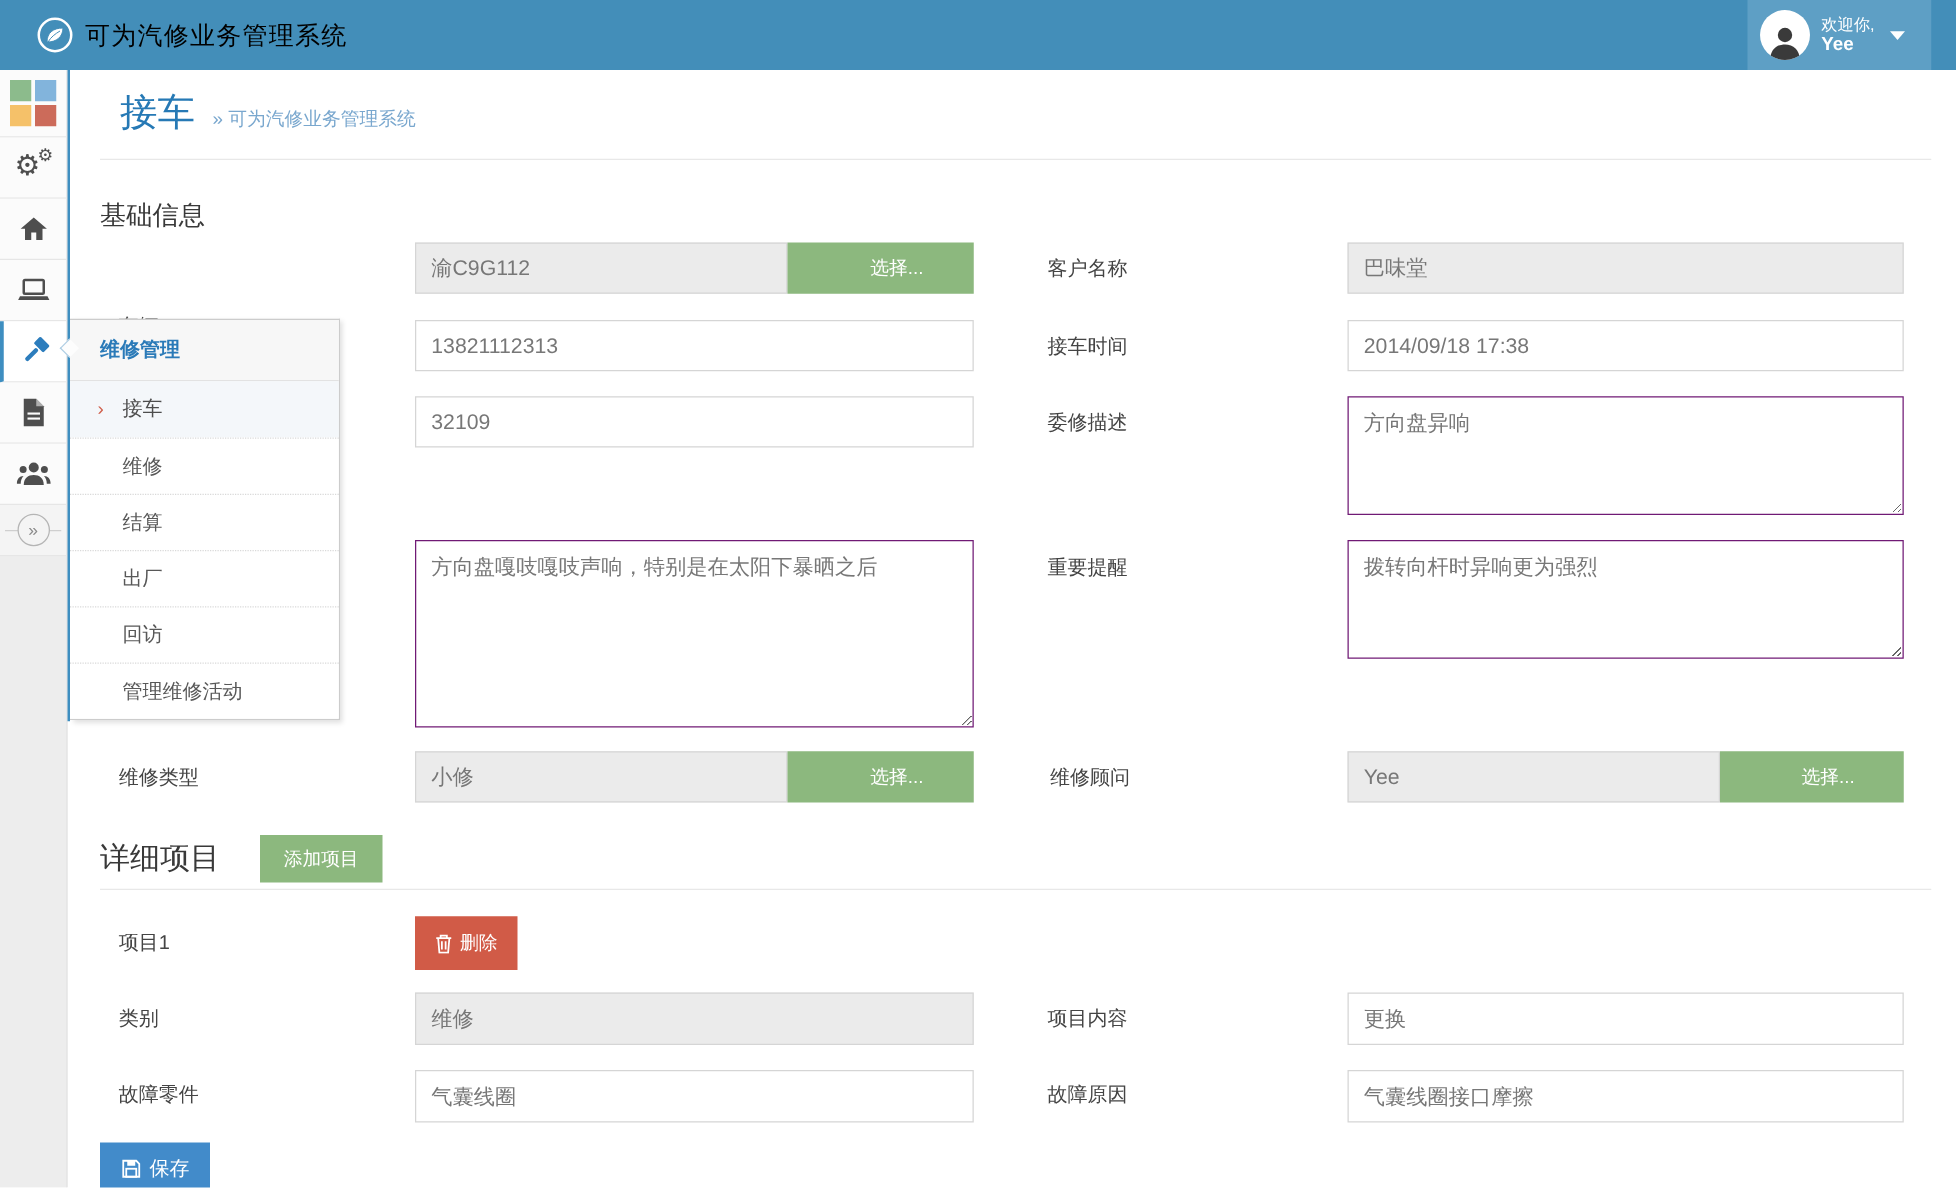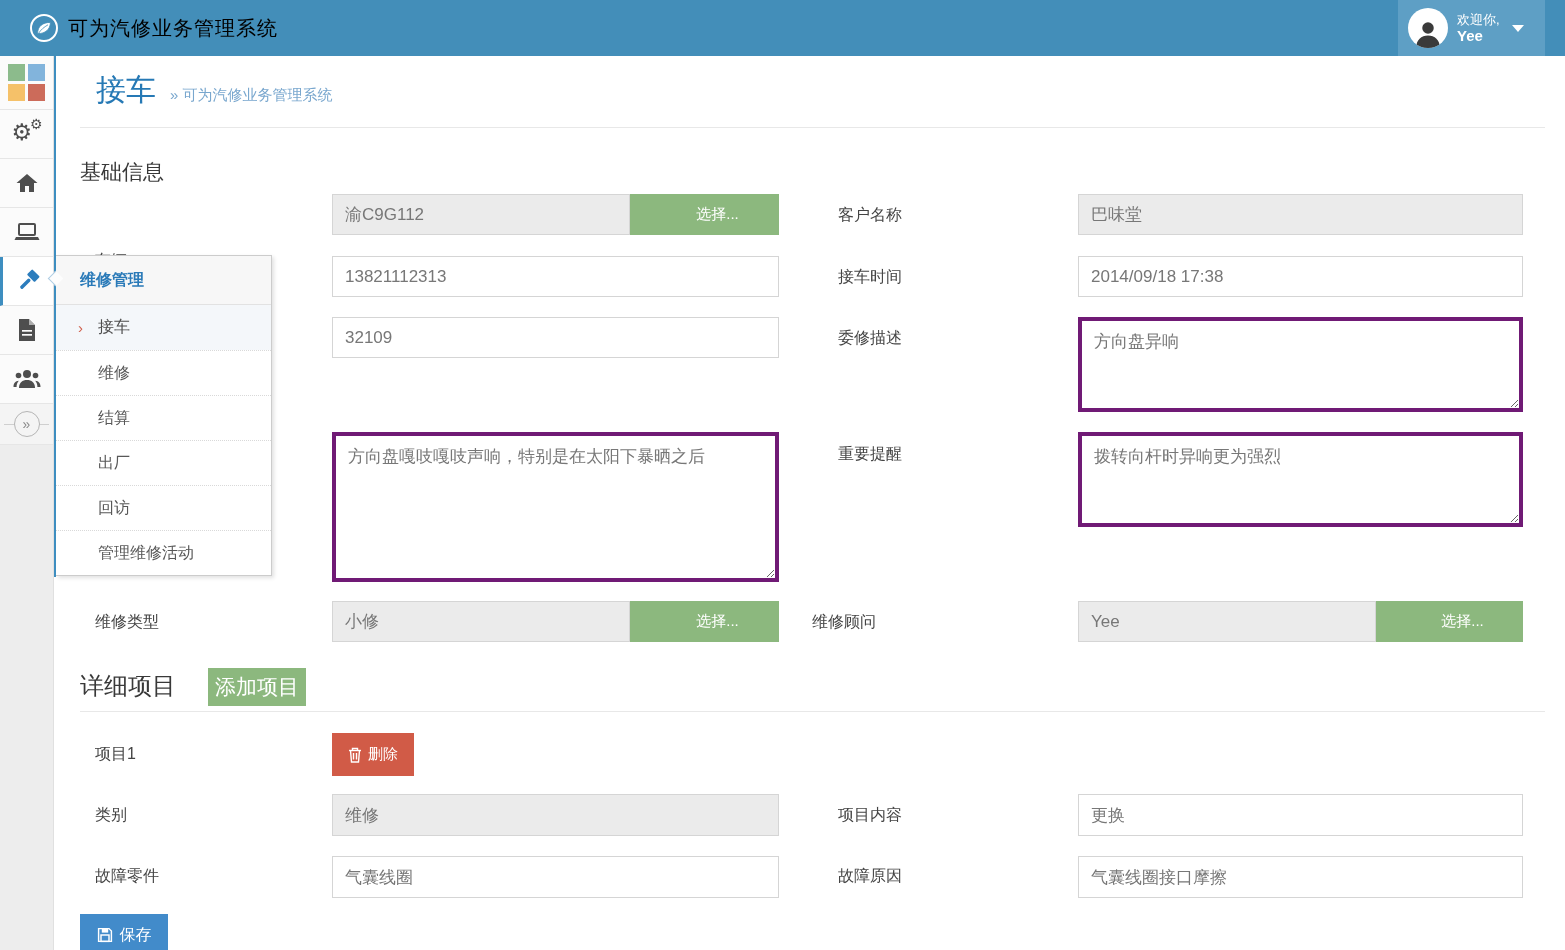--- a/index.html
+++ b/index.html
@@ -52,24 +52,24 @@
   .crumb-wrap { left:96px; top:70px; display:flex; align-items:center; }
   .page-title { font-size:30px; color:#2679B5; font-weight:normal; }
   .crumb-trail { font-size:15px; color:#79A7CE; margin-left:14px; margin-top:10px; }
   .hline { height:1px; background:#E8E8E8; }
 
   
   .section-title { font-size:21px; color:#393939; }
   .flabel { font-size:16px; color:#444; }
   .ipt { position:absolute; border:1px solid #D5D5D5; background:#fff; color:#777; font-size:17px; padding:0 12px; font-family:inherit; outline:none; border-radius:0; }
   .ipt.ro { background:#EBEBEB; }
-  .ta { position:absolute; border:4px solid #701a75; background:#fff; color:#777; font-size:17px; padding:9px 12px; font-family:inherit; outline:none; resize:both; border-radius:0; }
+  .ta { position:absolute; border:1px solid #701a75; background:#fff; color:#777; font-size:17px; padding:9px 12px; font-family:inherit; outline:none; resize:both; border-radius:0; }
   .btn { position:absolute; border:none; color:#fff; font-family:inherit; cursor:pointer; display:flex; align-items:center; justify-content:center; border-radius:0; }
   .btn-select { background:#8CB87E; font-size:15px;padding-left:32px; }
-  .btn-add { background:#8CB87E; font-size:21px; }
+  .btn-add { background:#8CB87E; font-size:15px; }
   .btn-danger { background:#D15B47; font-size:15px; gap:6px; }
   .btn-primary { background:#428BCA; font-size:16px; gap:7px; }
   svg { display:block; }
 </style>
 </head>
 <body>
 
 <div class="abs topbar">
   <div class="brand">
     <span class="leaf-badge">
@@ -210,21 +210,21 @@
 
 <textarea class="ta" style="left: 332px; top: 432px; width: 447px; height: 150px;">方向盘嘎吱嘎吱声响，特别是在太阳下暴晒之后</textarea>
 
 <div class="abs flabel" style="left:838px; top:444px;">重要提醒</div>
 <textarea class="ta" style="left: 1078px; top: 432px; width: 445px; height: 95px;">拨转向杆时异响更为强烈</textarea>
 
 <div class="abs flabel" style="left:95px; top:612px;">维修类型</div>
 <input class="ipt ro" style="left: 332px; top: 601px; width: 298px; height: 41px;" readonly="" value="小修">
 <button class="btn btn-select" style="left:630px; top:601px; width:149px; height:41px;">选择...</button>
 
-<div class="abs flabel" style="left:812px; top:612px;">维修顾问</div>
+<div class="abs flabel" style="left:840px; top:612px;">维修顾问</div>
 <input class="ipt ro" style="left: 1078px; top: 601px; width: 298px; height: 41px;" readonly="" value="Yee">
 <button class="btn btn-select" style="left:1376px; top:601px; width:147px; height:41px;">选择...</button>
 
 <div class="abs section-title" style="left:80px; top:670px; font-size:24px;">详细项目</div>
 <button class="btn btn-add" style="left:208px; top:668px; width:98px; height:38px;">添加项目</button>
 <div class="abs hline" style="left:80px; top:711px; width:1465px;"></div>
 
 <div class="abs flabel" style="left:95px; top:744px;">项目1</div>
 <button class="btn btn-danger" style="left:332px; top:733px; width:82px; height:43px;">
   <svg width="14" height="16" viewBox="0 0 14 16" fill="none" stroke="#fff" stroke-width="1.4">

